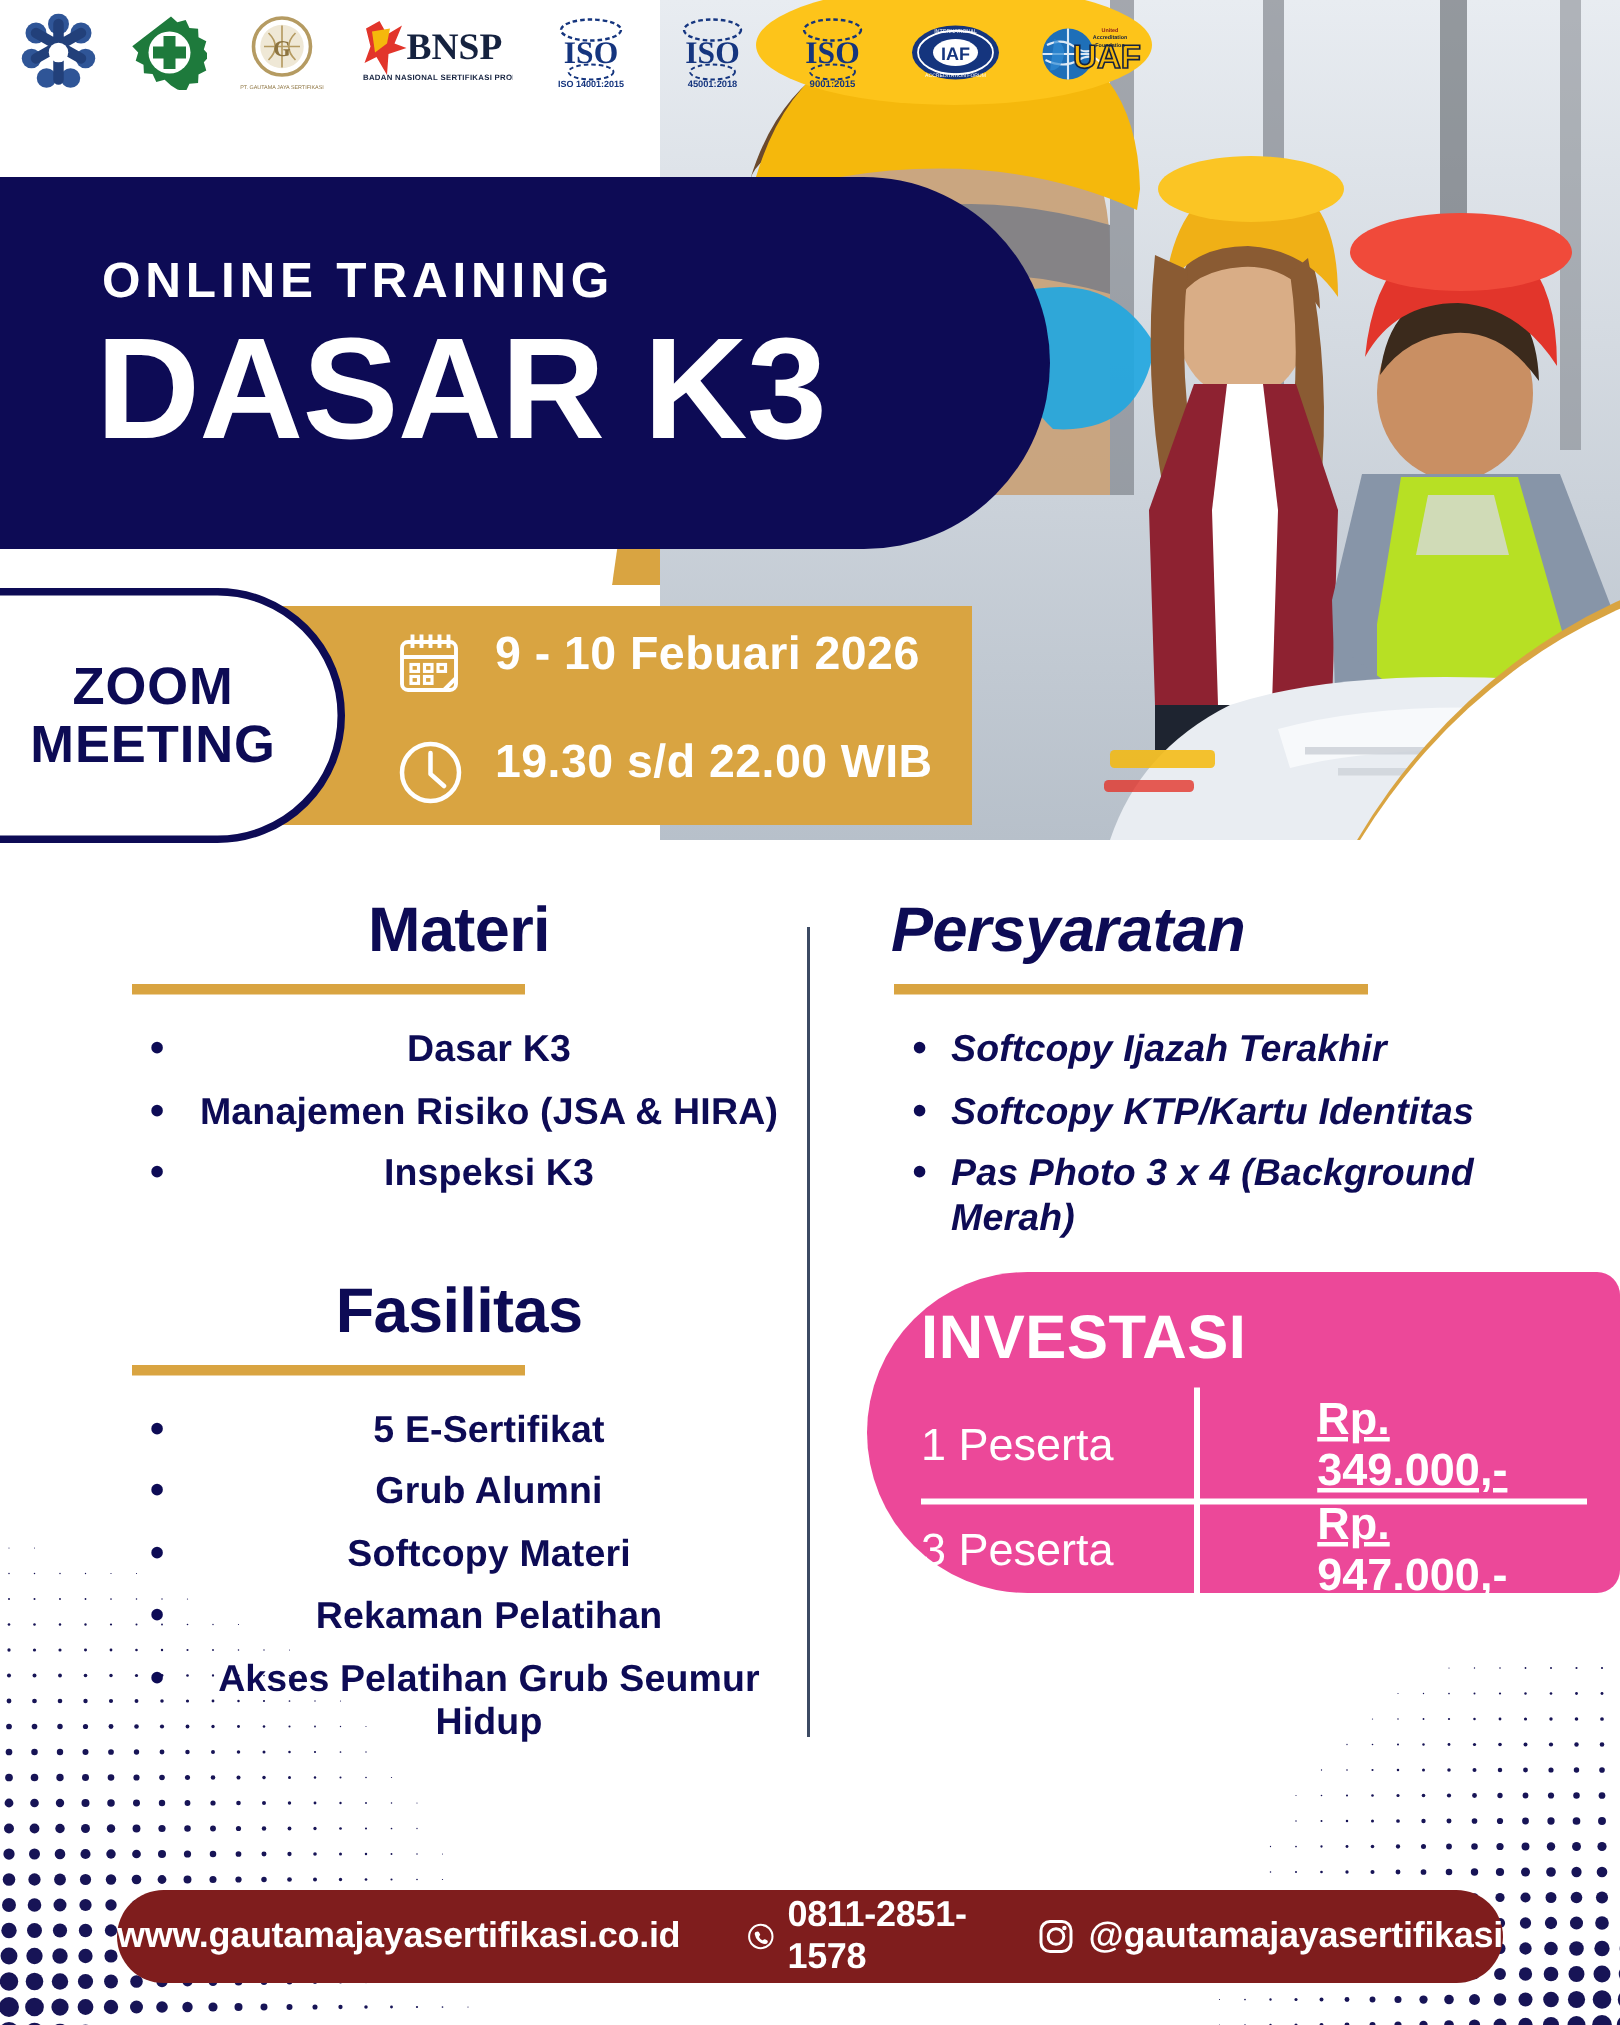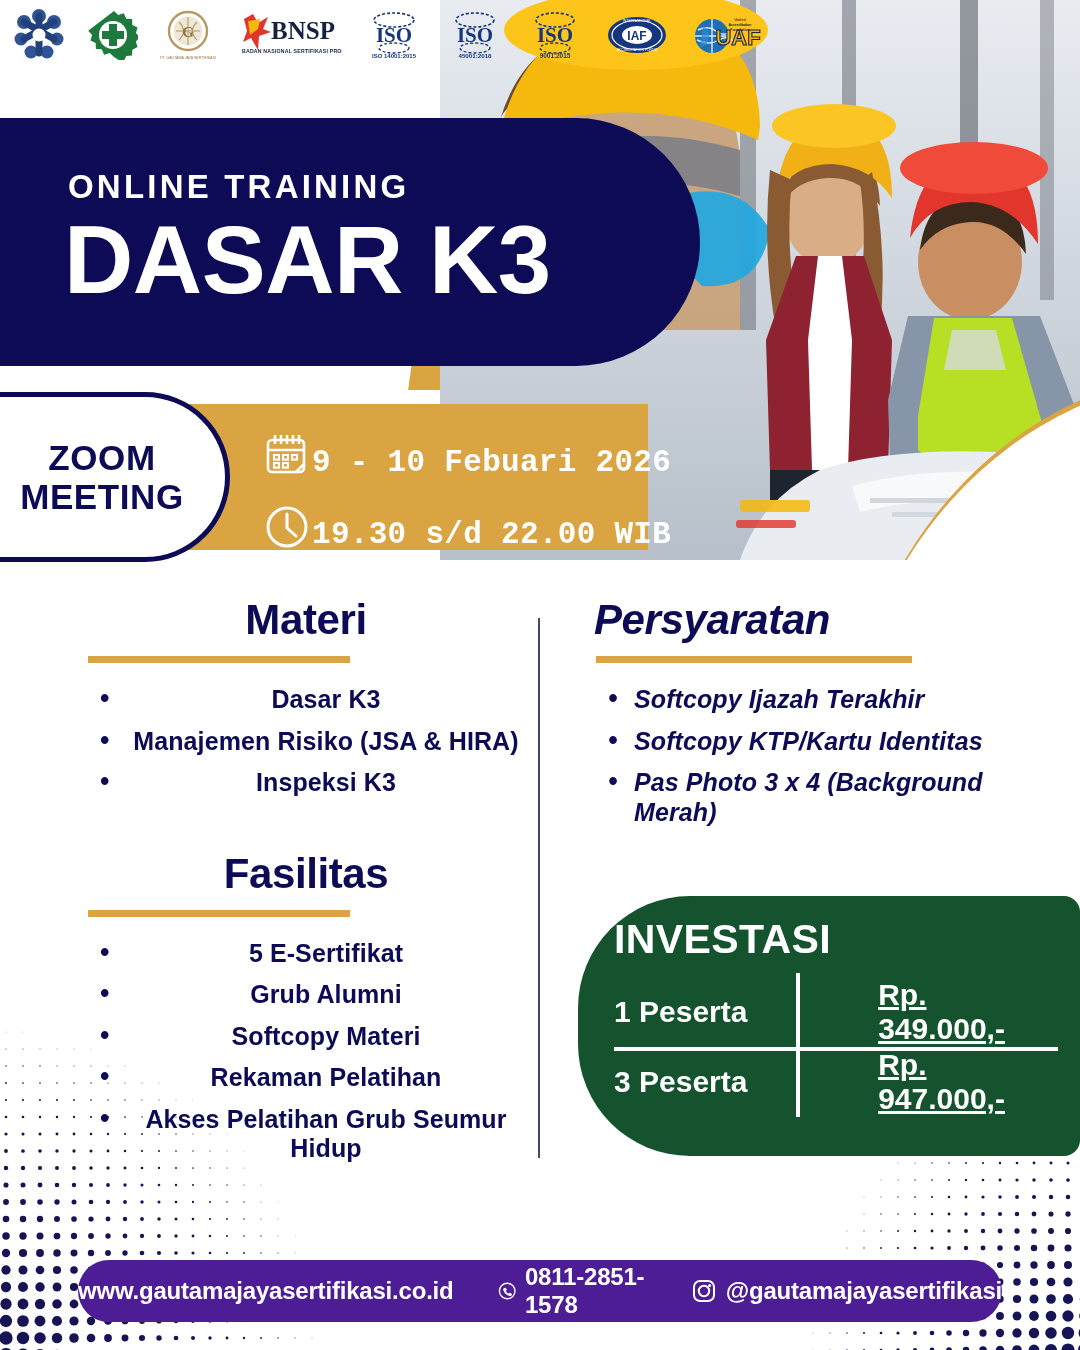--- a/index.html
+++ b/index.html
@@ -82,21 +82,21 @@
     background:#ffffff; border:5px solid #0D0B55;
     border-radius:0 110px 110px 0; z-index:24;
     display:flex; flex-direction:column; align-items:center; justify-content:center;
     line-height:1.12;
   }
   .zoom-pill span {
     color:#0D0B55; font-size:35px; font-weight:700; letter-spacing:0.6px;
     padding-left:34px;
   }
   .sched { position:absolute; left:262px; top:418px; z-index:26; }
-  .sched-row { display:flex; align-items:flex-end; height:62px;font-family:Liberation Mono, monospace; }
+  .sched-row { display:flex; align-items:flex-start; gap:18px; height:62px; }
   .sched-row + .sched-row { margin-top:10px; }
   .sched-txt { color:#ffffff; font-size:31px; font-weight:700; letter-spacing:0.3px; }
 
   
   .col-left  { position:absolute; left:86px;  top:596px; width:440px; z-index:30;text-align:center; }
   .col-right { position:absolute; left:594px; top:596px; width:440px; z-index:30;font-style:italic; }
   .divider {
     position:absolute; left:538px; top:618px; width:2px; height:540px;
     background:#3c4a63; z-index:29;
   }
@@ -110,42 +110,41 @@
     position:relative; color:#0D0B55; font-size:25px; font-weight:700;
     letter-spacing:0.1px; line-height:1.18; padding-left:40px; margin-bottom:12px;
   }
   ul.bullets li::before {
     content:"•"; position:absolute; left:14px; top:-2px; font-size:27px;
   }
   .fasilitas-block { margin-top:52px; }
 
   
   .investasi {
-    position:absolute; left:578px; top:848px; width:502px; height:260px;
-    background:#14532d; z-index:30;
+    position:absolute; left:578px; top:848px; width:502px; height:214px;
+    background:#ec4899; z-index:30;
     border-radius:112px 16px 16px 112px;
     padding:20px 0 0 36px;
-    margin-top:48px;
   }
   .inv-title { color:#fff; font-size:41px; font-weight:700; letter-spacing:0.4px; }
   .inv-table { position:relative; margin-top:14px; width:444px; }
   .inv-row { display:flex; align-items:center; height:70px; }
-  .inv-label { width:196px; color:#fff; font-size:30px; font-weight:700; }
+  .inv-label { width:196px; color:#fff; font-size:30px; font-weight:400; }
   .inv-price { color:#fff; font-size:30px; font-weight:700; padding-left:72px;text-decoration:underline; }
   .inv-hline {
     position:absolute; left:0; top:70px; width:444px; height:4px; background:#fff;
   }
   .inv-vline {
     position:absolute; left:182px; top:-4px; width:4px; height:144px; background:#fff;
   }
 
   
   .footer {
     position:absolute; left:78px; bottom:28px; width:924px; height:62px;
-    background:#4c1d95; border-radius:34px; z-index:45;
+    background:#7f1d1d; border-radius:34px; z-index:45;
     display:flex; align-items:center; justify-content:center; gap:44px;
   }
   .footer-item { display:flex; align-items:center; gap:9px; }
   .footer-txt { color:#fff; font-size:24px; font-weight:700; letter-spacing:-0.2px; }
 </style>
 </head>
 <body>
 
 <div class="poster">
 

